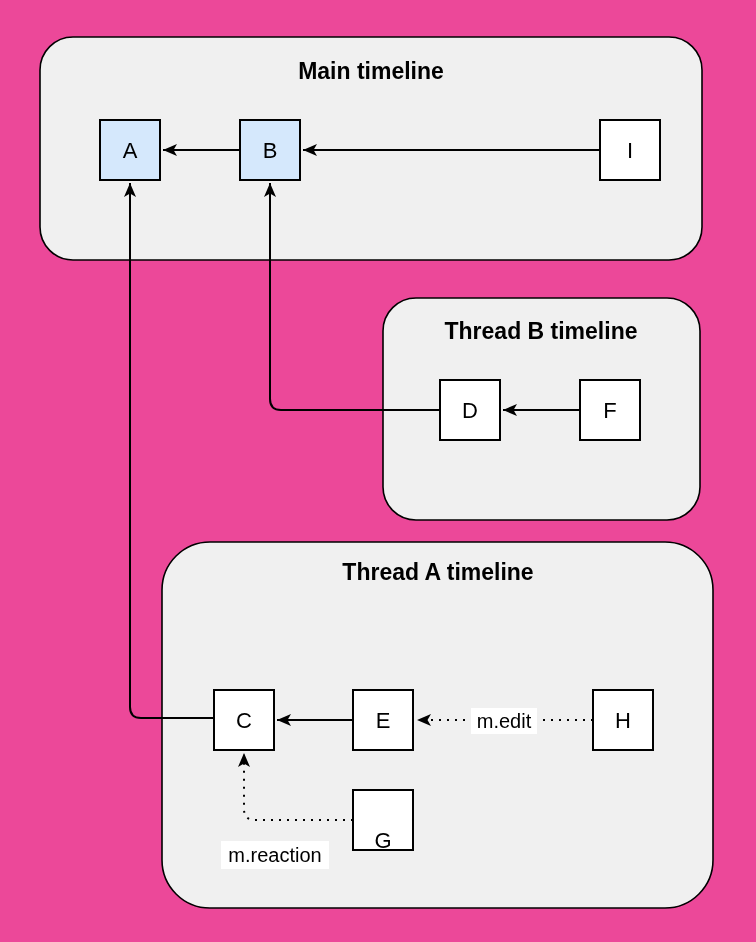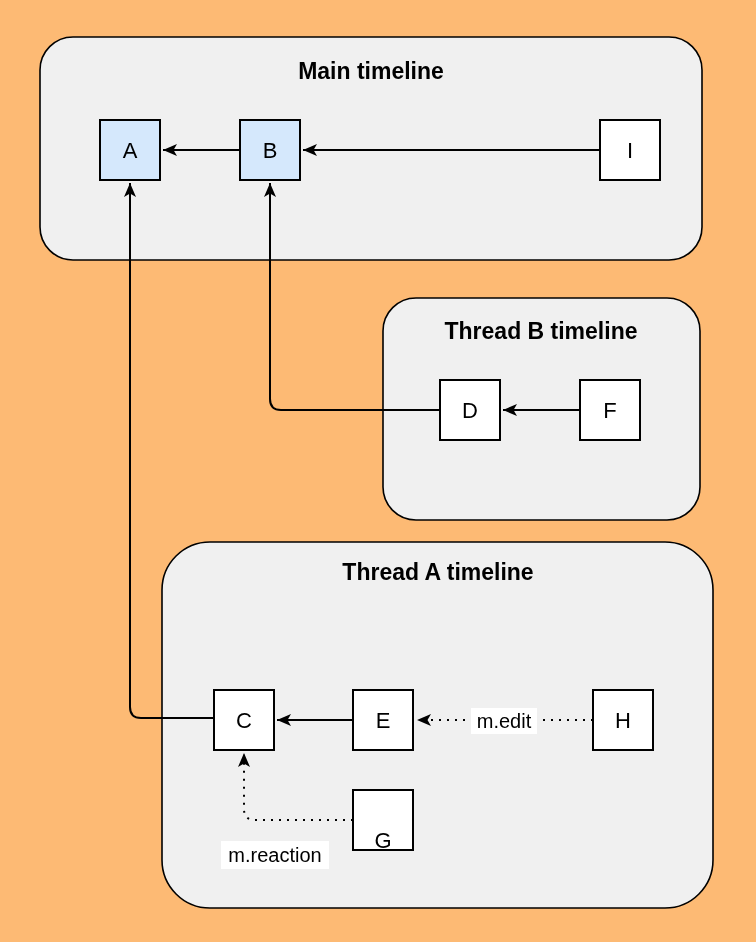--- a/index.html
+++ b/index.html
@@ -1,20 +1,20 @@
 <!DOCTYPE html>
 <html><head>
 <meta charset="utf-8">
 <style>
   html, body { margin: 0; padding: 0; background: #ffffff; }
   .canvas {
     position: relative;
     width: 756px;
     height: 942px;
-    background: #fdba74;
+    background: #ec4899;
     font-family: "Liberation Sans", sans-serif;
     text-align: center;
   }
   svg { display: block; }
   .group-box { stroke: #000000; stroke-width: 1.6; }
   .group-title {
     font-family: "Liberation Sans", sans-serif;
     font-size: 23px;
     font-weight: bold;
     fill: #000000;

